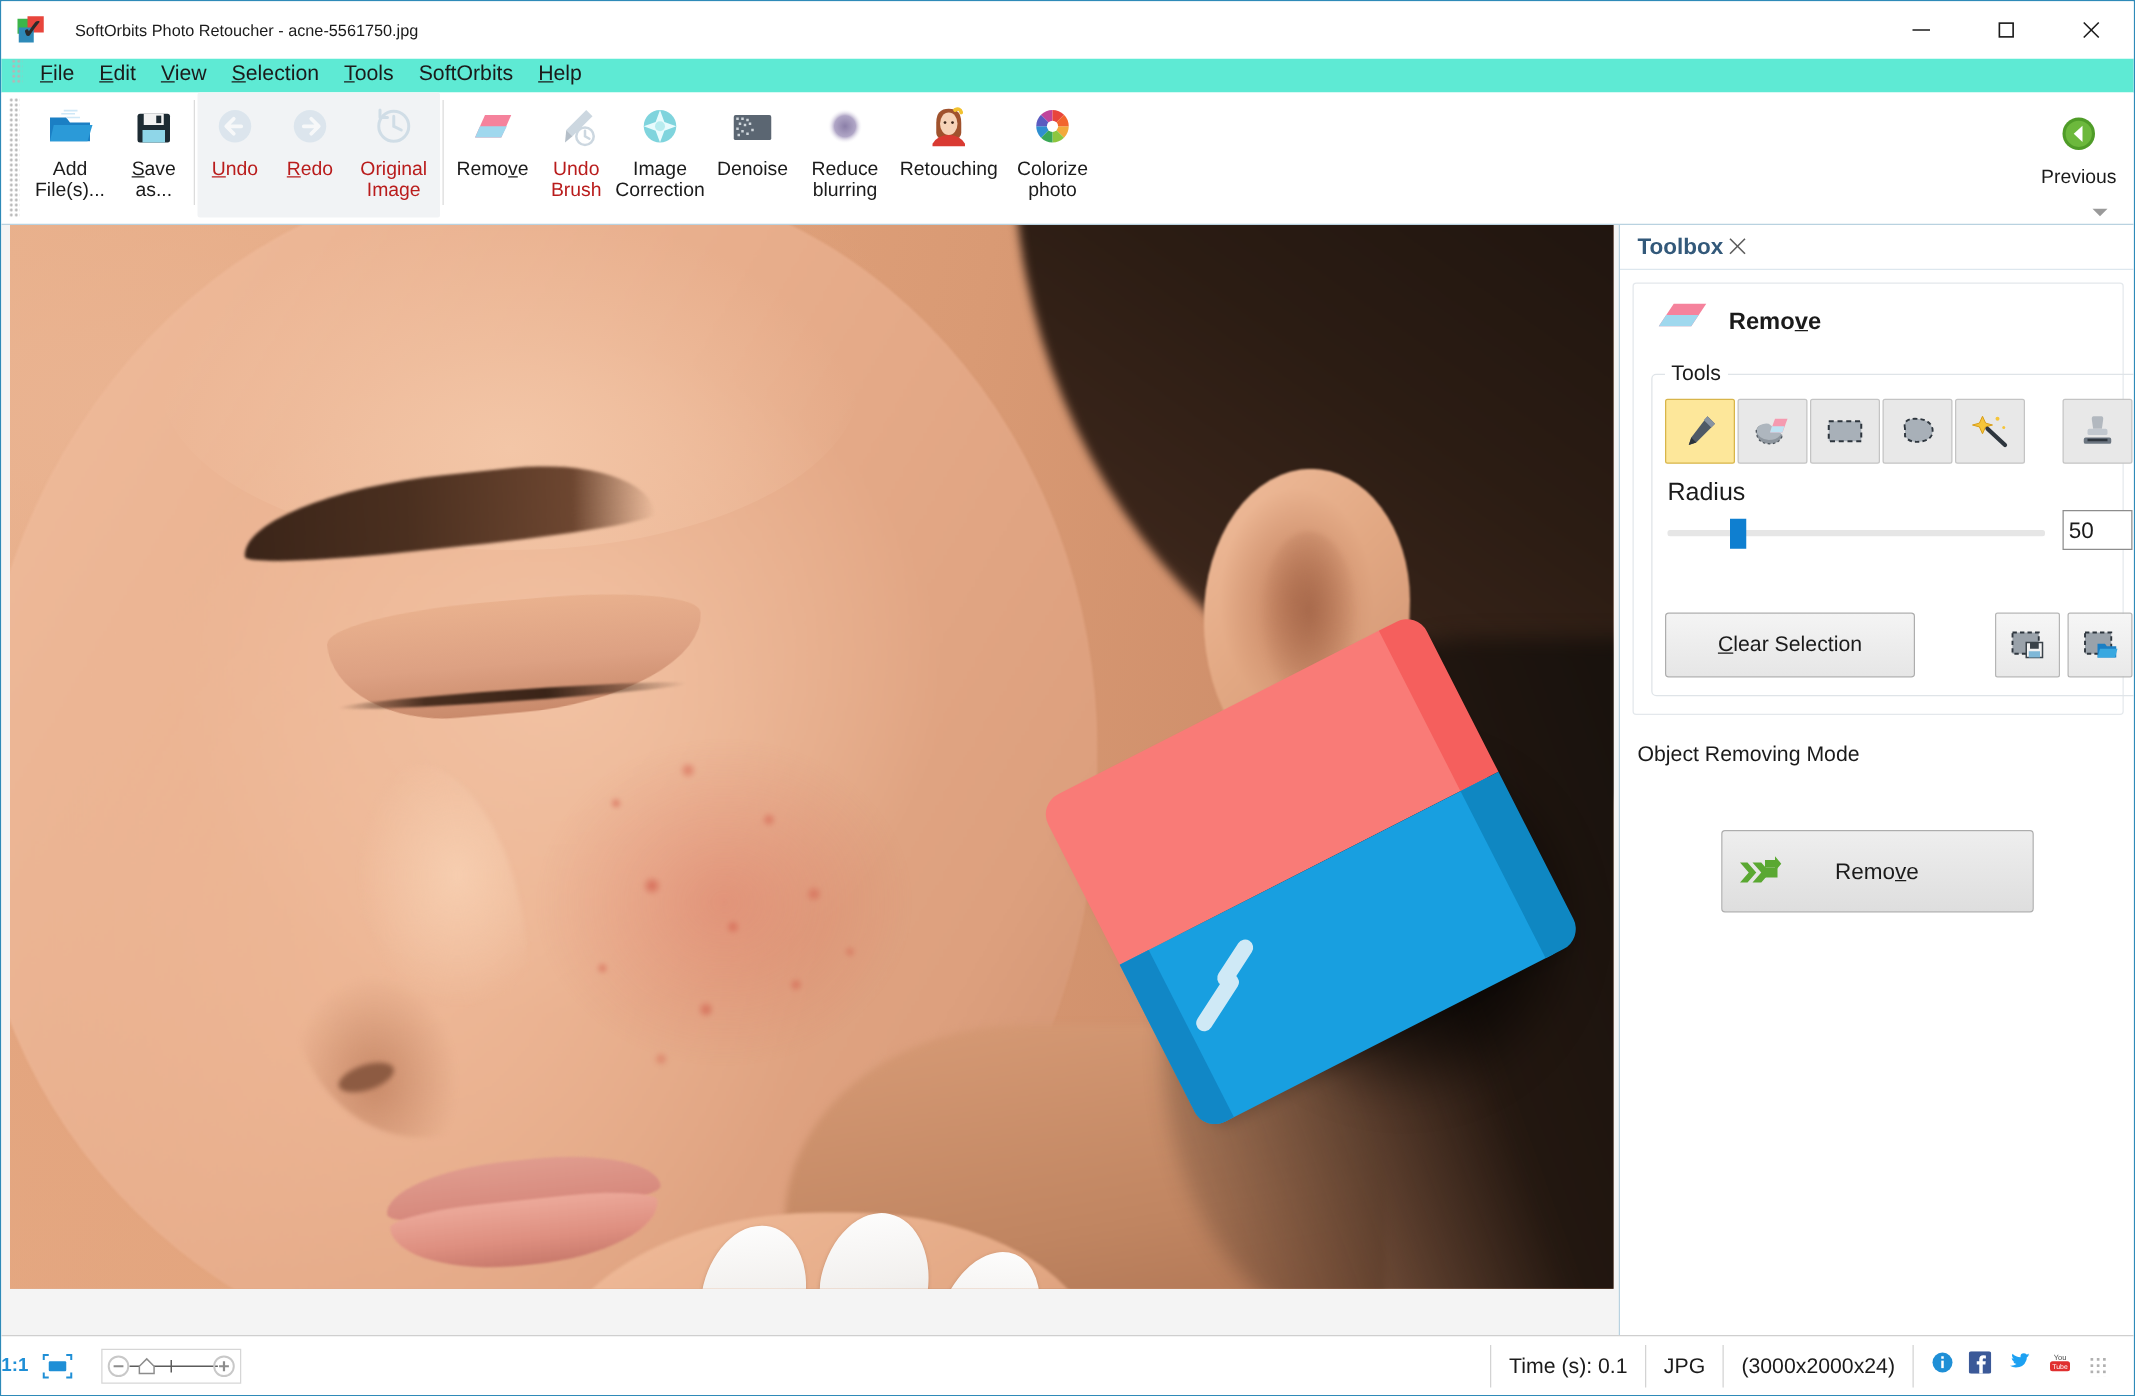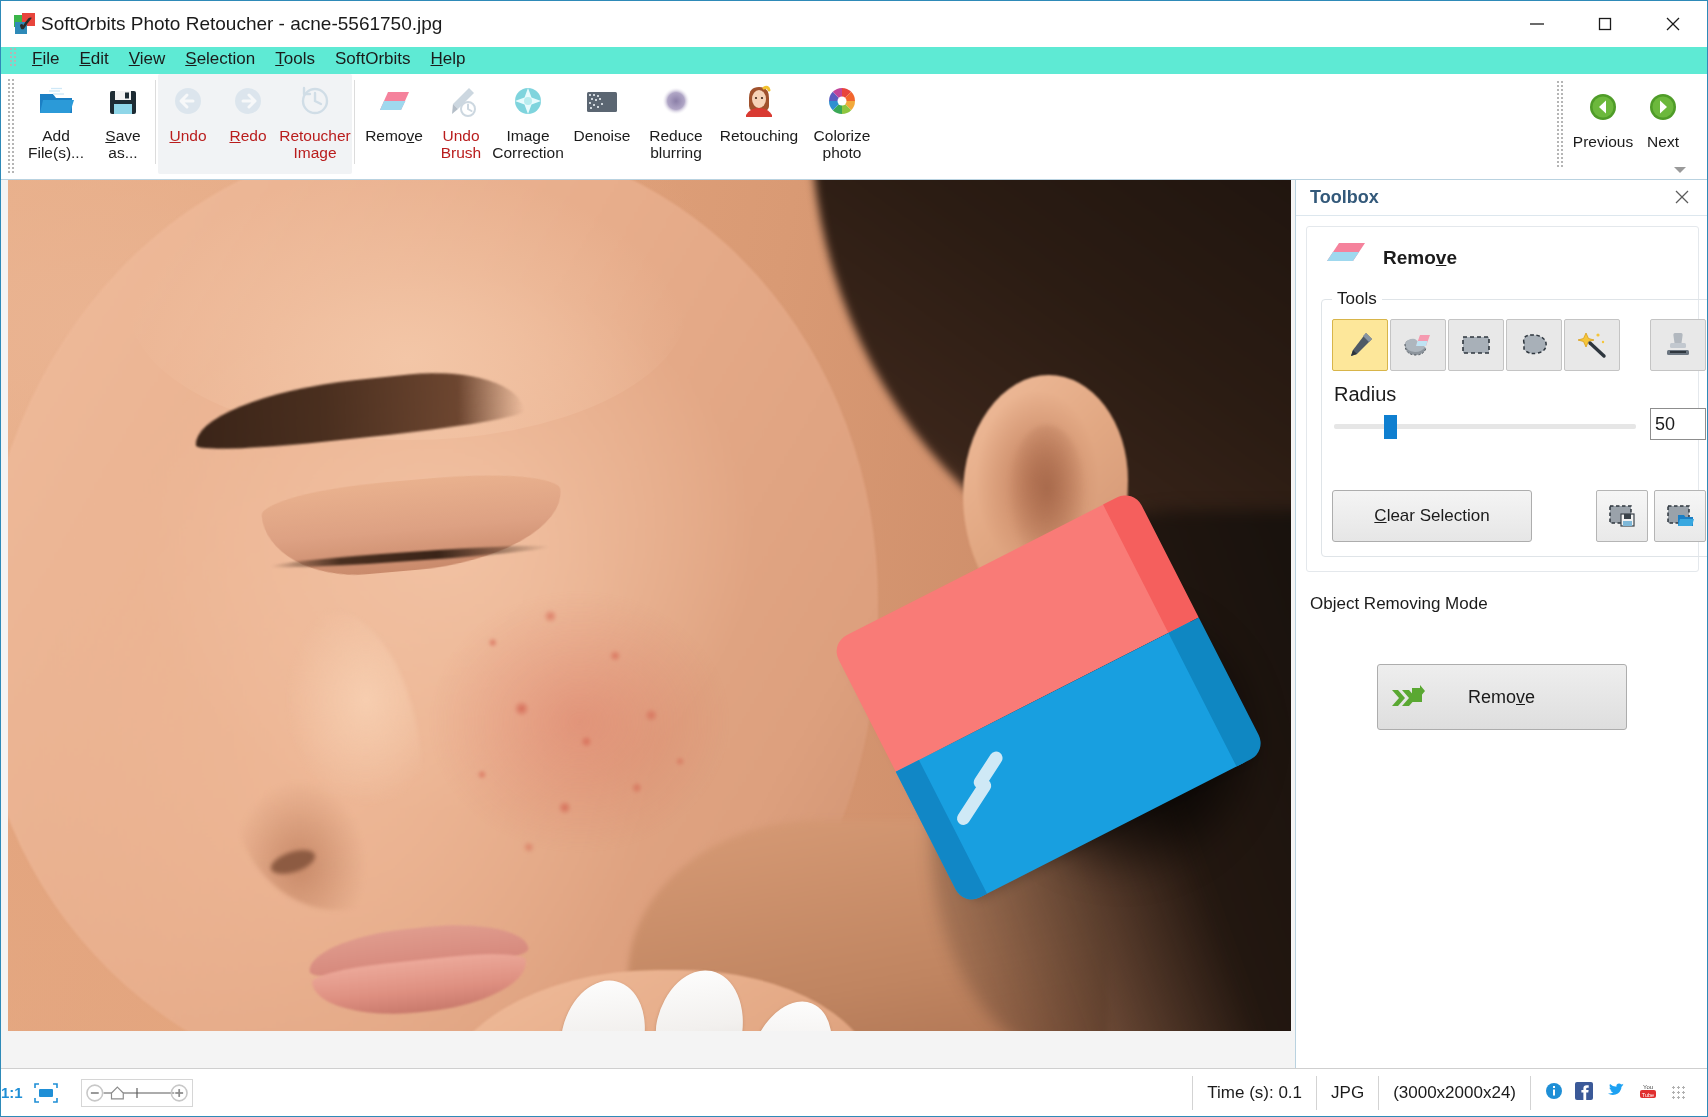--- a/index.html
+++ b/index.html
@@ -25,21 +25,21 @@
   }
   .title-icon { width: 22px; height: 22px; margin-left: 13px; position: relative; flex: none; }
   .title-icon .sq1 { position:absolute; left:0; top:2px; width:12px; height:12px; background:#3bb54a; }
   .title-icon .sq2 { position:absolute; left:8px; top:0; width:13px; height:13px; background:#e8453c; }
   .title-icon .sq3 { position:absolute; left:1px; top:9px; width:12px; height:12px; background:#2e8ab8; }
   .title-icon .chk {
     position:absolute; left:2px; top:1px; width:20px; height:20px;
     font-size:21px; color:#2b2b2b; line-height:20px; text-align:center; font-weight:bold;
   }
   .title-text {
-    margin-left: 5px; font-size: 19px; color: #1b1b1b;
+    margin-left: 24px; font-size: 13px; color: #1b1b1b;
     font-family: "Liberation Sans", sans-serif;
   }
   .win-controls { position: absolute; right: 0; top: 0; height: 46px; display: flex; }
   .win-btn {
     width: 68px; height: 46px; display: flex; align-items: center; justify-content: center;
     background: transparent;
   }
   .win-btn svg { display: block; }
 
   
@@ -75,21 +75,21 @@
   .rb-btn.wide { width: 74px; }
   .rb-icon { width: 40px; height: 40px; display:block; position: relative; }
   .rb-label {
     margin-top: 5px; font-size: 15.5px; line-height: 17px; color: #1b1b1b;
     word-break: keep-all;
   }
   .rb-btn.disabled .rb-label { color: #b91c1c; }
   .rb-btn.disabled .rb-icon { opacity: .45; }
   .rb-nav {
     position: absolute; right: 14px; top: 0; height: 106px;
-    display: flex; align-items: flex-start; padding-top: 6px;
+    display: flex; align-items: flex-start; padding-top: 6px; flex-direction: column;
   }
   .rb-nav .rb-grip2 { width: 9px; height: 88px; margin-right: 8px;
     background-image: radial-gradient(circle, #b5b5b5 1px, transparent 1.2px);
     background-size: 4px 4px; }
   .rb-more {
     position: absolute; right: 4px; bottom: 4px; width: 18px; height: 14px;
     display: flex; align-items: center; justify-content: center;
   }
 
   
@@ -277,21 +277,21 @@
   .canvas-scroll-v {
     position:absolute; right:0; top:0; width:6px; bottom:0; background:#f4f4f4;
   }
 
   
   .toolbox {
     position: absolute; top: 179px; right: 0; width: 412px; bottom: 48px;
     background: #ffffff; border-left: 1px solid #b9d2e0;
   }
   .tb-header {
-    height: 36px; display:flex; align-items:center; justify-content: space-between;
+    height: 36px; display:flex; align-items:center; 
     padding: 0 14px 1px 14px; border-bottom: 1px solid #dde7ee;
   }
   .tb-title { font-size: 18px; font-weight: bold; color: #33597a; }
   .tb-close { width:22px; height:22px; display:flex; align-items:center; justify-content:center; }
 
   .tb-card {
     margin: 10px 8px 0 10px; border: 1px solid #e4e8ec; border-radius: 3px;
     background: #ffffff; padding: 10px 10px 14px 10px;
   }
   .tb-mode-row { display:flex; align-items:center; gap: 16px; padding: 4px 0 10px 8px; }
@@ -497,21 +497,21 @@
       </div>
       <div class="rb-btn wide disabled">
         <span class="rb-icon">
           <svg width="40" height="40" viewBox="0 0 40 40">
             <circle cx="20" cy="19" r="12" fill="none" stroke="#aac4d6" stroke-width="2.4"></circle>
             <path d="M20 11 L20 19 L26 22" stroke="#aac4d6" stroke-width="2.4" fill="none" stroke-linecap="round"></path>
             <path d="M9 12 L9 6 M9 12 L15 12" stroke="#aac4d6" stroke-width="2.4" fill="none" stroke-linecap="round"></path>
           </svg>
         </span>
         <span class="rb-label">
-          <span>Retoucher</span><br>
+          <span>Original</span><br>
           <span>Image</span>
         </span>
       </div>
     </div>
 
     <div class="rb-sep"></div>
 
     <div class="rb-btn wide">
       <span class="rb-icon">
         <svg width="40" height="40" viewBox="0 0 40 40">

